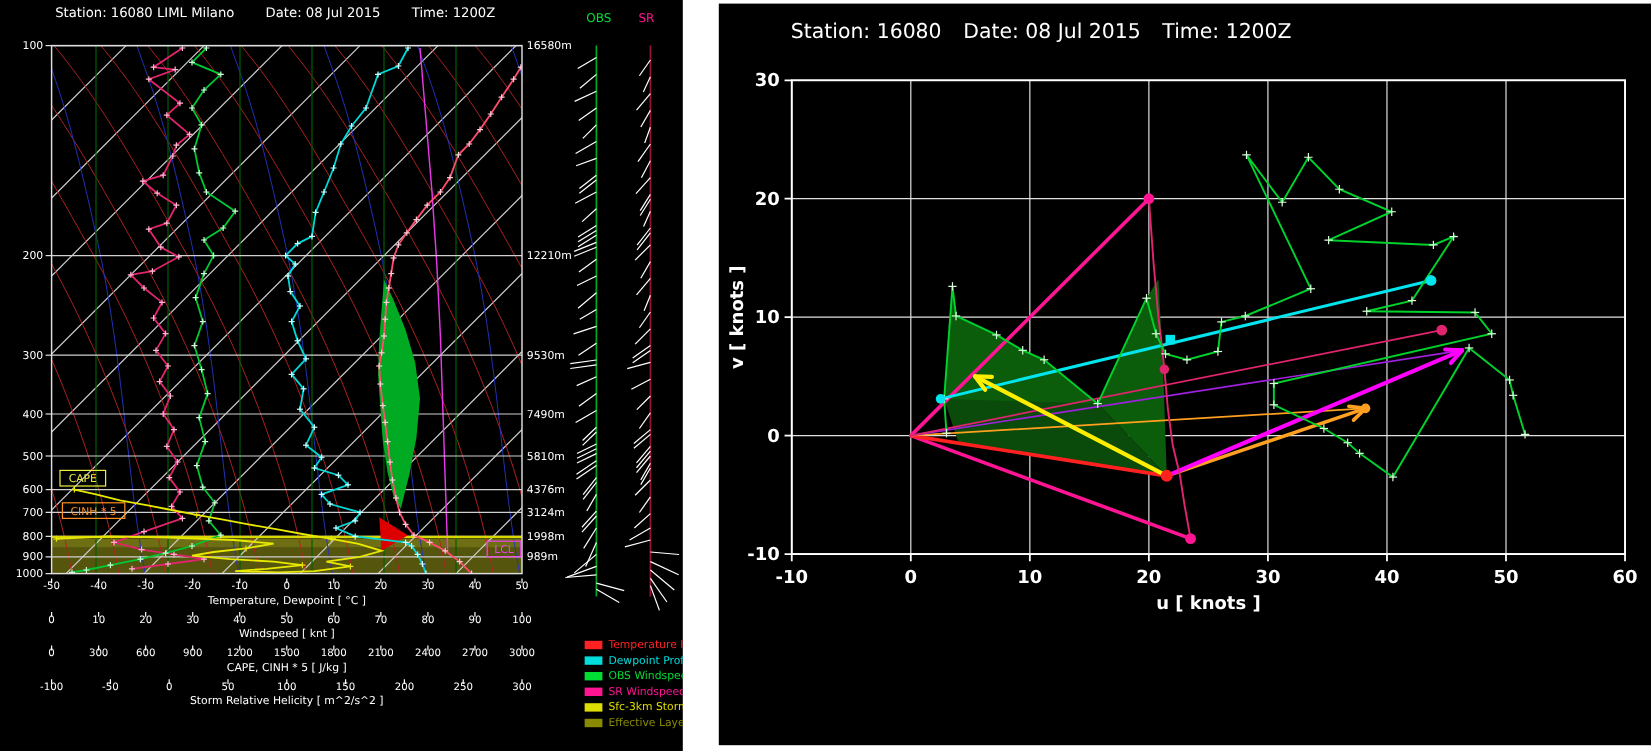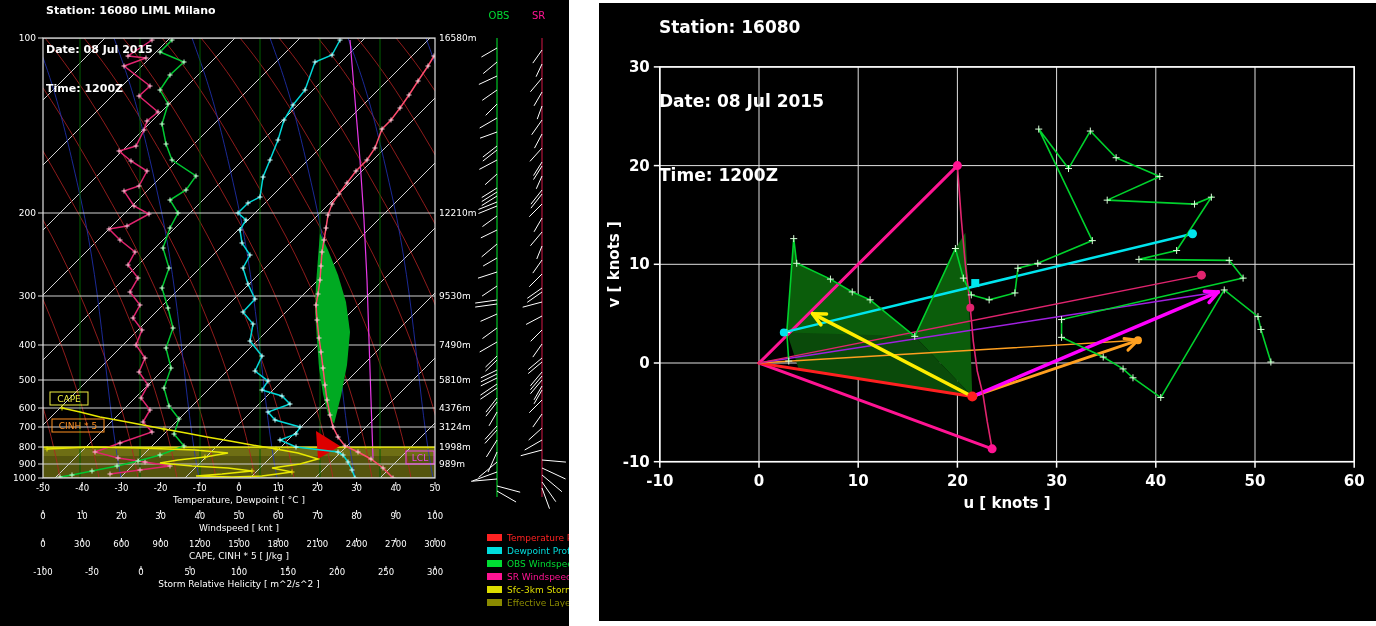--- a/index.html
+++ b/index.html
@@ -1,23 +1,23 @@
 <!DOCTYPE html>
 <html><head>
 <meta charset="utf-8">
 <style>
   html,body{margin:0;padding:0;background:#fff;font-family:"DejaVu Sans",sans-serif;}
   #stage{position:relative;width:1376px;height:626px;background:#ffffff;overflow:hidden;}
   .panel{position:absolute;background:#000;}
   #left-panel{left:0;top:0;width:569px;height:626px;}
   #right-panel{left:599px;top:3px;width:777px;height:618px;}
   .panel svg{position:absolute;left:0;top:0;}
-  .title-row{position:absolute;display:flex;color:#fff;font-weight:bold;white-space:nowrap;flex-direction:column;}
+  .title-row{position:absolute;display:flex;color:#fff;font-weight:normal;white-space:nowrap;}
   #left-title{left:46px;top:4px;font-size:11px;gap:26px;}
-  #right-title{left:60px;top:14px;font-size:17px;gap:54px;}
+  #right-title{left:60px;top:14px;font-size:17px;gap:18px;}
   .col-label{position:absolute;top:10px;font-size:10px;font-weight:normal;}
   #obs-col-label{left:486px;width:26px;text-align:center;color:#00dd33;}
   #sr-col-label{left:532px;width:26px;text-align:left;color:#ff1493;}
   #legend{position:absolute;left:487px;top:533px;display:flex;flex-direction:column;gap:4px;overflow:hidden;width:82px;}
   .legend-row{display:flex;align-items:center;gap:5px;height:9px;}
   .legend-swatch{display:inline-block;width:15px;height:7px;flex:0 0 15px;}
   .legend-label{font-size:9px;white-space:nowrap;}
 </style>
 </head>
 <body>

